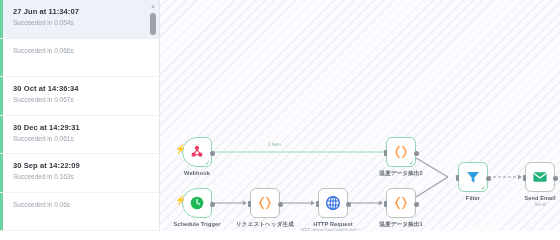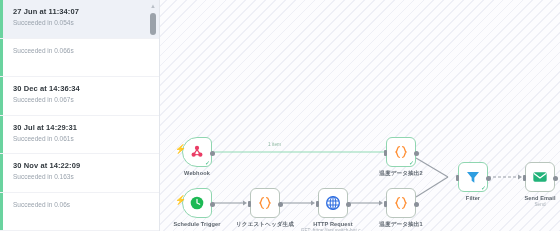--- a/index.html
+++ b/index.html
@@ -125,33 +125,33 @@
       <div class="exec-sub">Succeeded in 0.054s</div>
     </div>
 
     <div class="exec-item">
       <div class="exec-accent"></div>
       <div class="exec-sub">Succeeded in 0.066s</div>
     </div>
 
     <div class="exec-item">
       <div class="exec-accent"></div>
-      <div class="exec-title">30 Dec at 14:36:34</div>
+      <div class="exec-title">30 Oct at 14:36:34</div>
       <div class="exec-sub">Succeeded in 0.067s</div>
     </div>
 
     <div class="exec-item">
       <div class="exec-accent"></div>
-      <div class="exec-title">30 Jul at 14:29:31</div>
+      <div class="exec-title">30 Dec at 14:29:31</div>
       <div class="exec-sub">Succeeded in 0.061s</div>
     </div>
 
     <div class="exec-item">
       <div class="exec-accent"></div>
-      <div class="exec-title">30 Nov at 14:22:09</div>
+      <div class="exec-title">30 Sep at 14:22:09</div>
       <div class="exec-sub">Succeeded in 0.163s</div>
     </div>
 
     <div class="exec-item">
       <div class="exec-accent"></div>
       <div class="exec-sub">Succeeded in 0.06s</div>
     </div>
 
     <div id="scrollbar">
       <div id="sb-arrow">▲</div>

